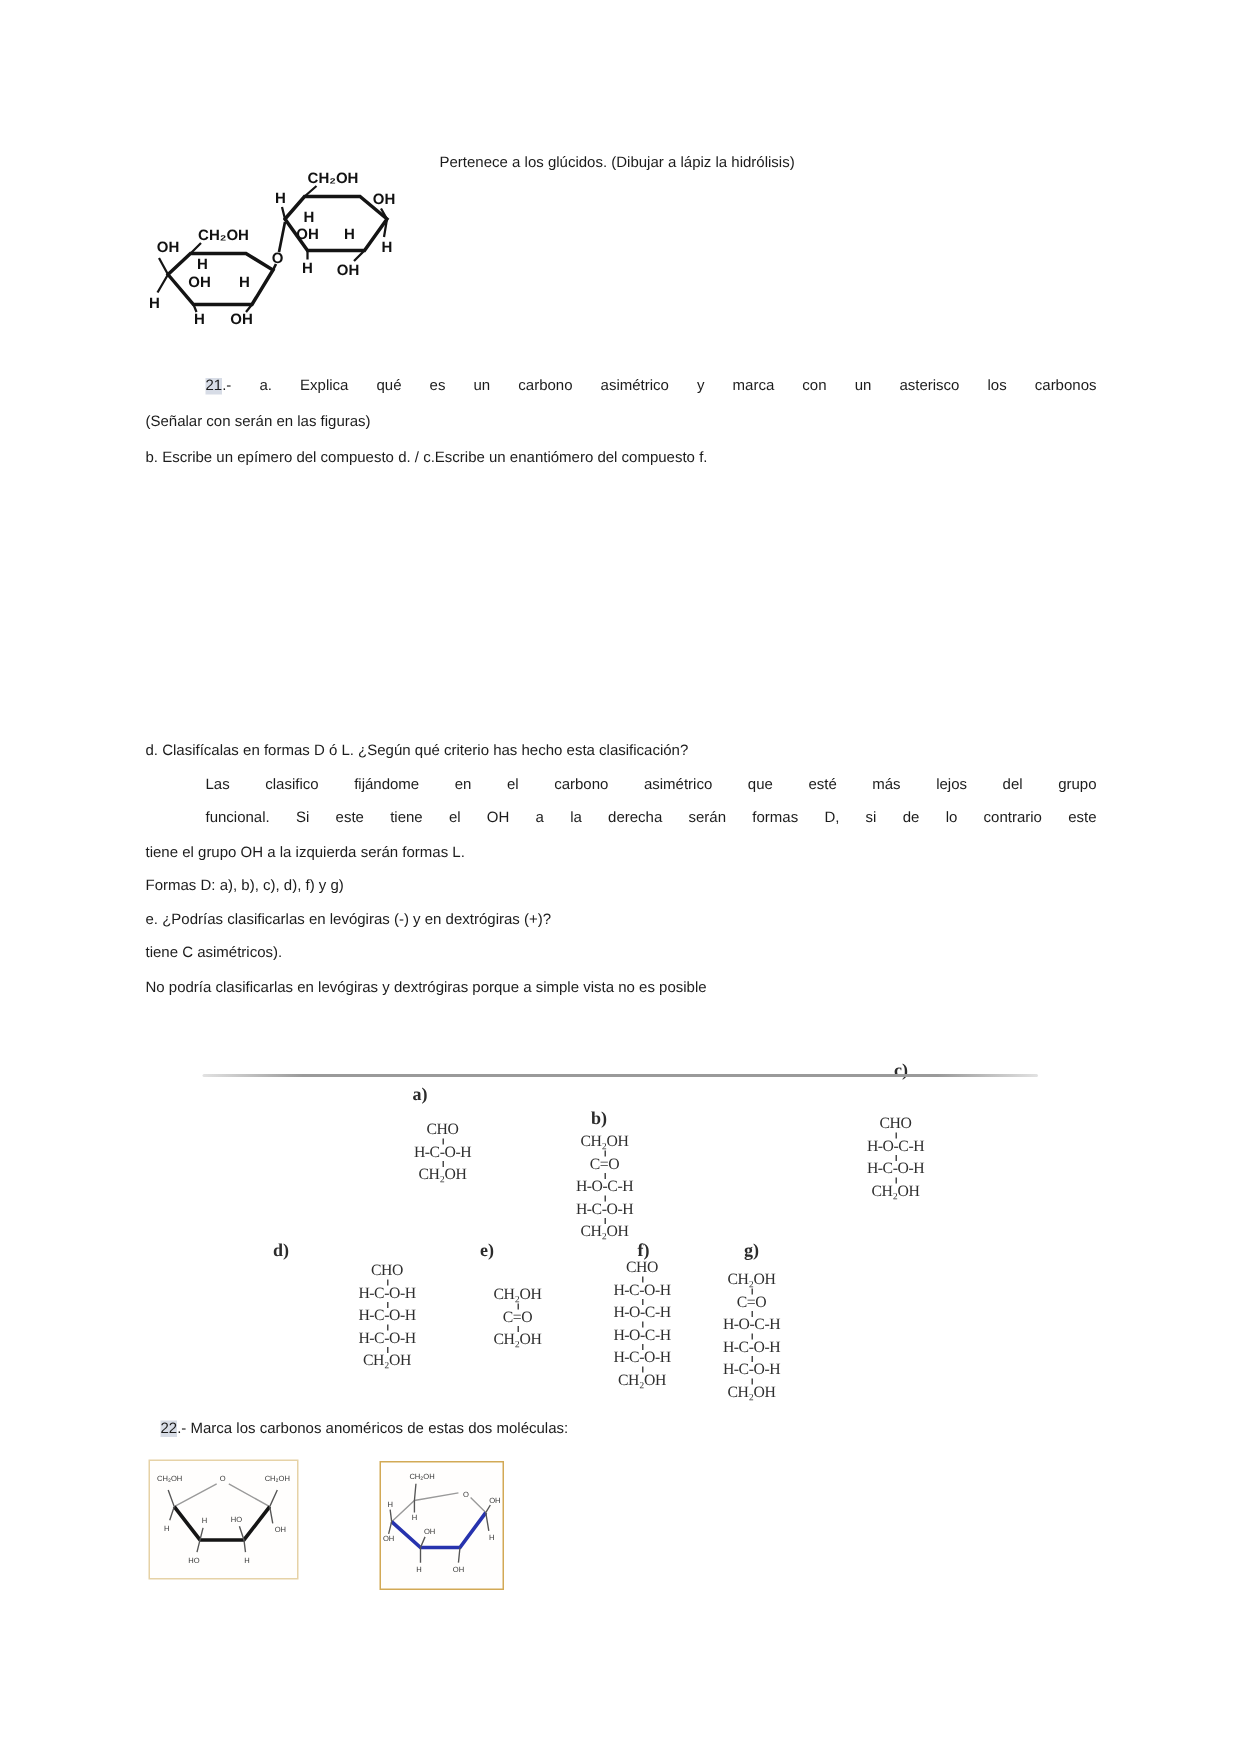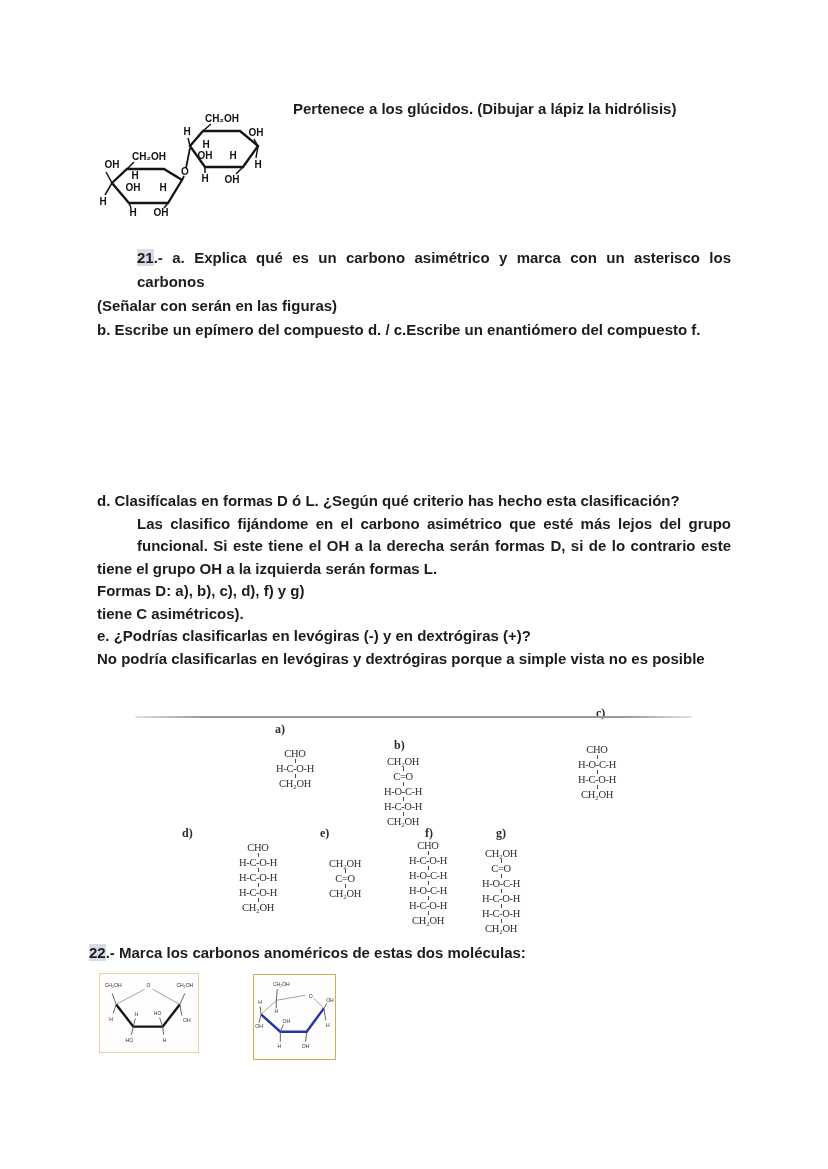--- a/index.html
+++ b/index.html
@@ -1,19 +1,19 @@
 <!DOCTYPE html>
 <html><head>
 <meta charset="utf-8">
 <style>
   * { margin:0; padding:0; box-sizing:border-box; }
   html,body { width:828px; height:1169px; background:#ffffff; overflow:hidden; }
   body { position:relative; font-family:"Liberation Sans", sans-serif; color:#1c1c1c; }
   .abs { position:absolute; }
-  .tline { font-size:15px; line-height:24px; white-space:pre;font-weight:bold; }
+  .tline { font-size:10px; line-height:24px; white-space:pre; }
   .wrapblk .tline { line-height:22.5px; }
   .jst { white-space:normal; text-align:justify; text-align-last:justify; width:634px;padding-left:40px; }
   .hl { background:#d7dce6; }
   .grayrule { height:2px; background:linear-gradient(to right,#e2e2e2,#9a9a9a 12%,#9a9a9a 88%,#e2e2e2); border-radius:2px; z-index:3; }
   .flabel { font-family:"Liberation Serif", serif; font-weight:bold; font-size:12px; color:#2b2b2b; z-index:2; }
   .fbox { position:absolute; width:90px; text-align:center; }
   .fline { font-family:"Liberation Serif", serif; font-size:10.5px; line-height:11px; color:#2e2e2e; letter-spacing:-0.3px; white-space:pre; }
   .tick { width:1px; height:4px; background:#4a4a4a; margin:0 auto; }
   .molbox { position:absolute; background:#fffefd; }
   .molbox.left  { border:1px solid #e6d2a6; }
@@ -63,22 +63,22 @@
   <div class="tline">(Señalar con serán en las figuras)</div>
   <div class="tline">b. Escribe un epímero del compuesto d. / c.Escribe un enantiómero del compuesto f.</div>
 </div>
 
 <div class="abs wrapblk" style="left:97px; top:490px;">
   <div class="tline">d. Clasifícalas en formas D ó L. ¿Según qué criterio has hecho esta clasificación?</div>
   <div class="tline jst">Las clasifico fijándome en el carbono asimétrico que esté más lejos del grupo</div>
   <div class="tline jst">funcional. Si este tiene el OH a la derecha serán formas D, si de lo contrario este</div>
   <div class="tline">tiene el grupo OH a la izquierda serán formas L.</div>
   <div class="tline">Formas D: a), b), c), d), f) y g)</div>
+  <div class="tline">e. ¿Podrías clasificarlas en levógiras (-) y en dextrógiras (+)?</div>
   <div class="tline">tiene C asimétricos).</div>
-  <div class="tline">e. ¿Podrías clasificarlas en levógiras (-) y en dextrógiras (+)?</div>
   <div class="tline">No podría clasificarlas en levógiras y dextrógiras porque a simple vista no es posible</div>
 </div>
 
 <div class="abs grayrule" style="left:135px; top:716px; width:557px;"></div>
 
 <div>
   <div class="abs flabel" style="left:275px; top:722px;">a)</div>
   <div class="abs fbox" style="left:250px; top:748px;">
       <div class="fline">CHO</div>
       <div class="tick"></div>
@@ -157,21 +157,21 @@
       <div class="fline">H-O-C-H</div>
       <div class="tick"></div>
       <div class="fline">H-C-O-H</div>
       <div class="tick"></div>
       <div class="fline">H-C-O-H</div>
       <div class="tick"></div>
       <div class="fline">CH₂OH</div>
     </div>
 </div>
 
-<div class="abs tline" style="left:89px; top:941px;"><span class="hl">22</span><span>.- Marca los carbonos anoméricos de estas dos moléculas:</span></div>
+<div class="abs tline" style="left:107px; top:941px;"><span class="hl">22</span><span>.- Marca los carbonos anoméricos de estas dos moléculas:</span></div>
 
 <div class="molbox left" style="left:99px; top:973px; width:100px; height:80px;">
   <svg width="98" height="78" viewBox="0 0 97 77">
 
     <path d="M44,15 L16,30 M52,15 L79,30" stroke="#9a9a9a" stroke-width="0.9" fill="none"></path>
 
     <path d="M16,30 L33,52 L62,52 L79,30" stroke="#151515" stroke-width="2.4" fill="none"></path>
 
     <path d="M16,30 L12,19 M16,30 L13,39 M79,30 L84,19 M79,30 L81,41 M33,52 L31,60 M33,52 L35,44 M62,52 L63,60 M62,52 L59,43" stroke="#555" stroke-width="0.9" fill="none"></path>
     <text class="chem-tiny" x="13" y="13" text-anchor="middle">CH₂OH</text>

